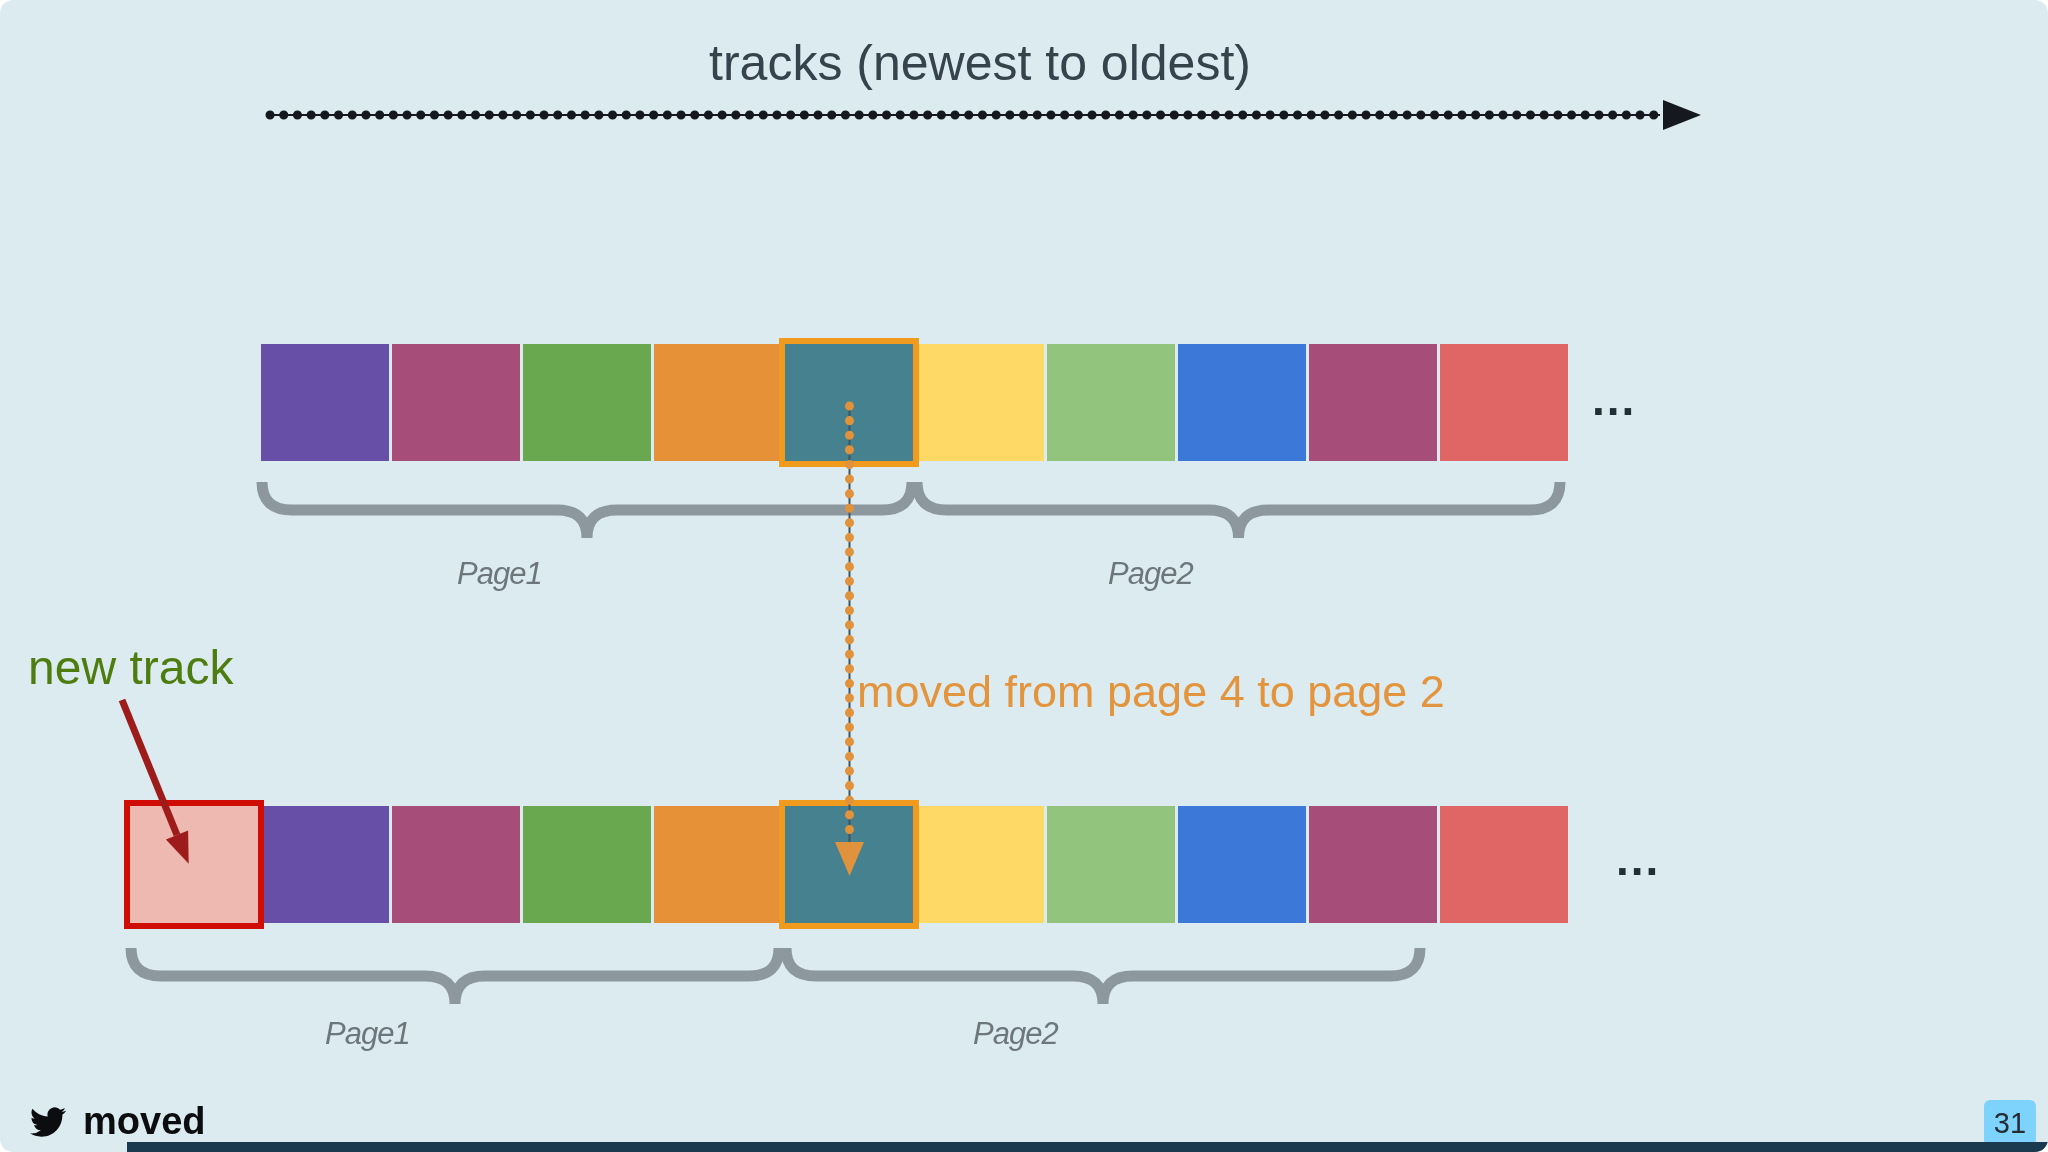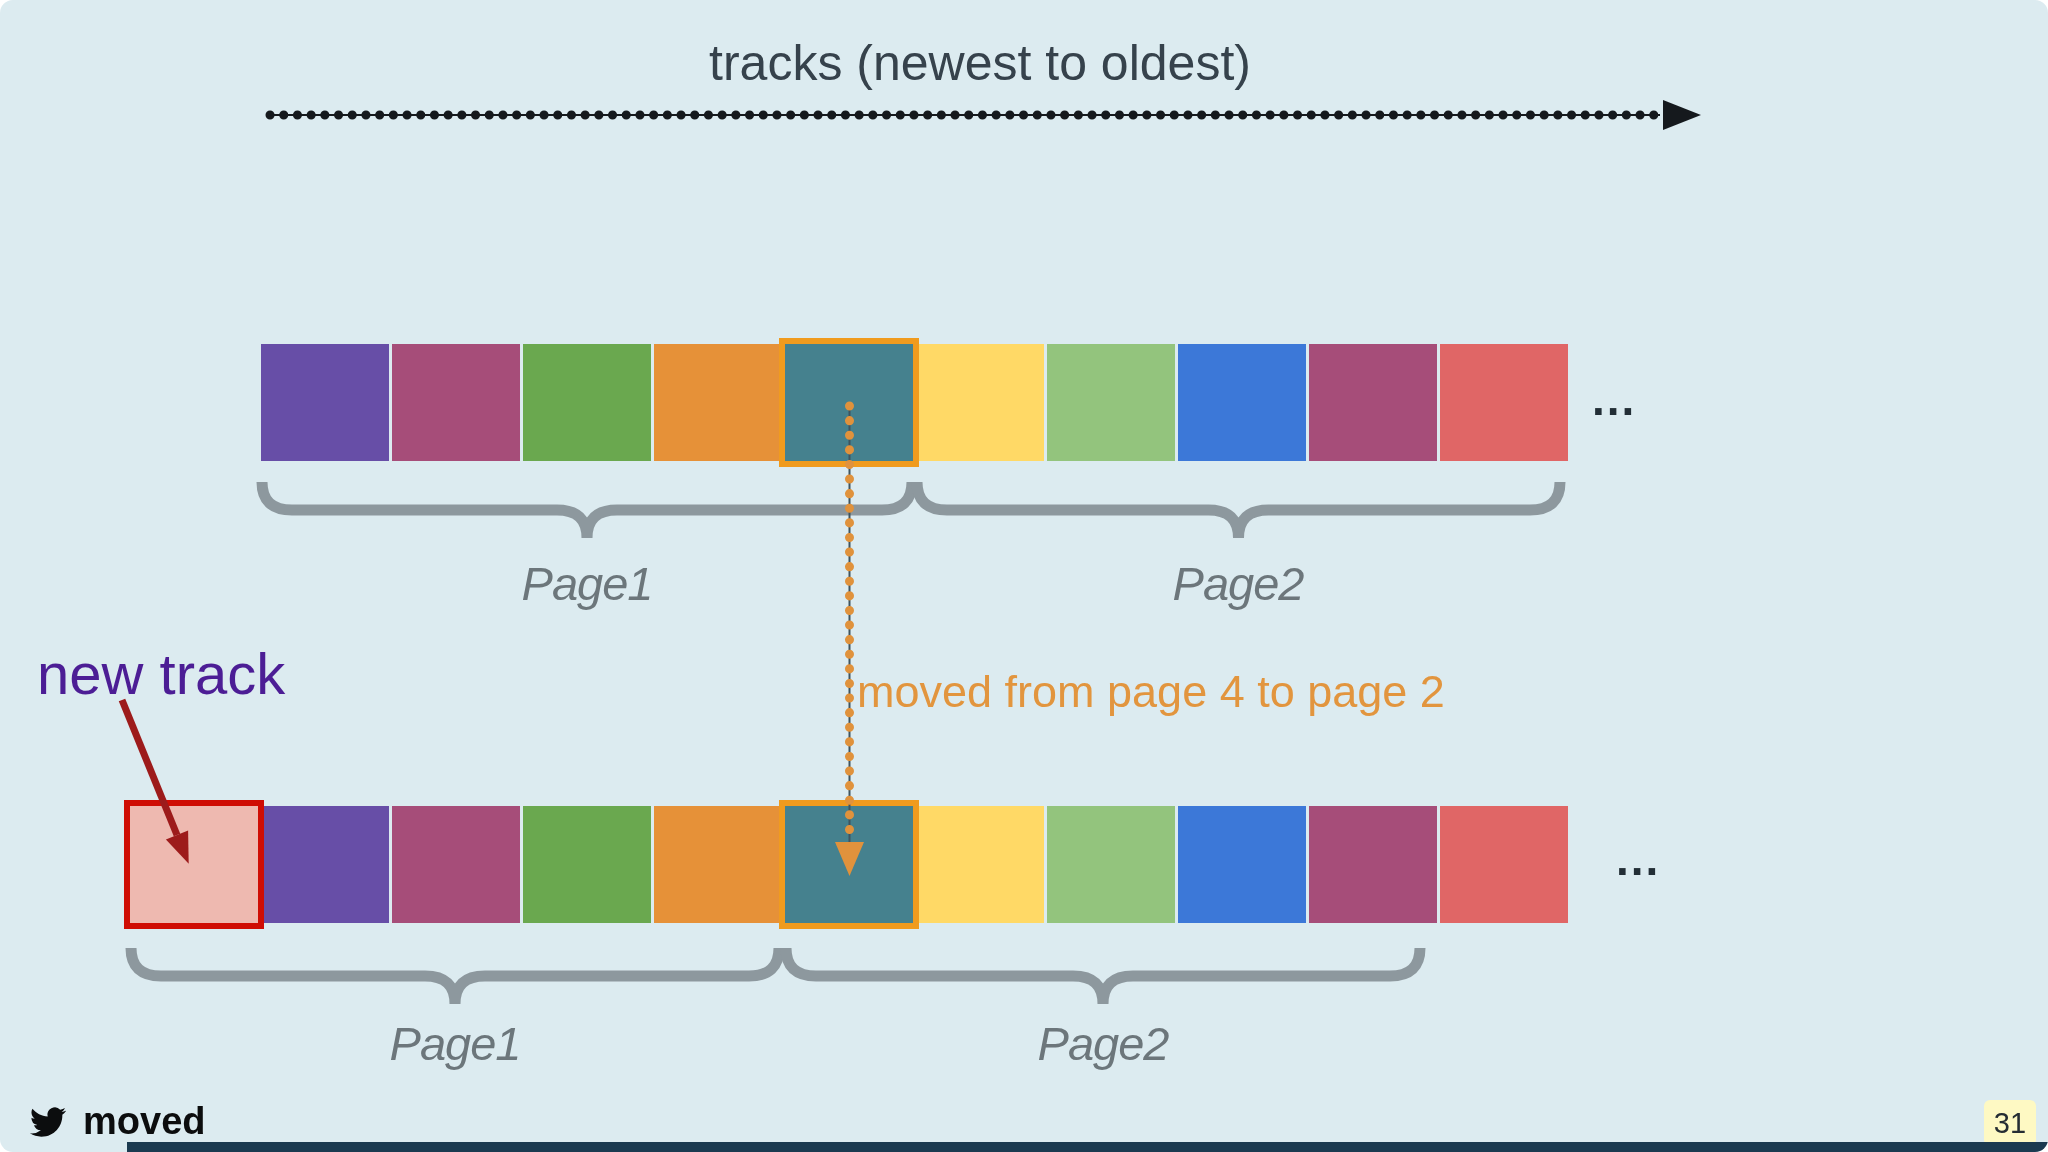--- a/index.html
+++ b/index.html
@@ -3,28 +3,28 @@
 <meta charset="utf-8">
 <style>
   html,body{margin:0;padding:0;}
   body{font-family:"Liberation Sans",sans-serif;}
   #slide{position:relative;width:2048px;height:1152px;background:#dcebf0;overflow:hidden;border-radius:13px;}
   .abs{position:absolute;}
   #title{left:480px;top:34px;width:1000px;text-align:center;font-size:50px;font-weight:500;color:#36424c;letter-spacing:0px;}
   .track-row{position:absolute;display:flex;gap:3px;}
   .track-block{width:128px;height:117px;flex:0 0 auto;}
   .hl{outline-style:solid;outline-width:6px;outline-offset:0px;z-index:2;position:relative;}
-  .page-label{position:absolute;width:260px;text-align:center;font-size:47px;font-style:italic;color:#6c767b;letter-spacing:-1px;}
+  .page-label{position:absolute;width:260px;font-size:31px;font-style:italic;color:#6c767b;letter-spacing:-1px;}
   .ellipsis{position:absolute;font-size:46px;font-weight:700;color:#222e36;letter-spacing:2px;}
-  #new-track-label{left:37px;top:640px;font-size:58px;font-weight:500;color:#4c1d95;}
+  #new-track-label{left:28px;top:640px;font-size:48px;font-weight:500;color:#4d7c0f;}
   #moved-label{left:857px;top:666px;font-size:45px;font-weight:500;color:#e2953e;}
   #overlay{left:0;top:0;pointer-events:none;z-index:5;}
   #footer{left:27px;top:1100px;display:flex;align-items:center;gap:14px;}
   #footer .handle{font-size:38px;font-weight:700;color:#0c0d0e;}
-  #page-badge{left:1984px;top:1100px;width:52px;height:46px;background:#fef9c3;border-radius:6px;
+  #page-badge{left:1984px;top:1100px;width:52px;height:46px;background:#7dd3fc;border-radius:6px;
     display:flex;align-items:center;justify-content:center;font-size:29px;color:#252d33;}
   #progress-bar{left:127px;right:0;bottom:0;height:10px;background:#1b3a50;}
 </style>
 </head>
 <body>
 
 <div id="slide">
 
   <div id="title" class="abs">tracks (newest to oldest)</div>
 

